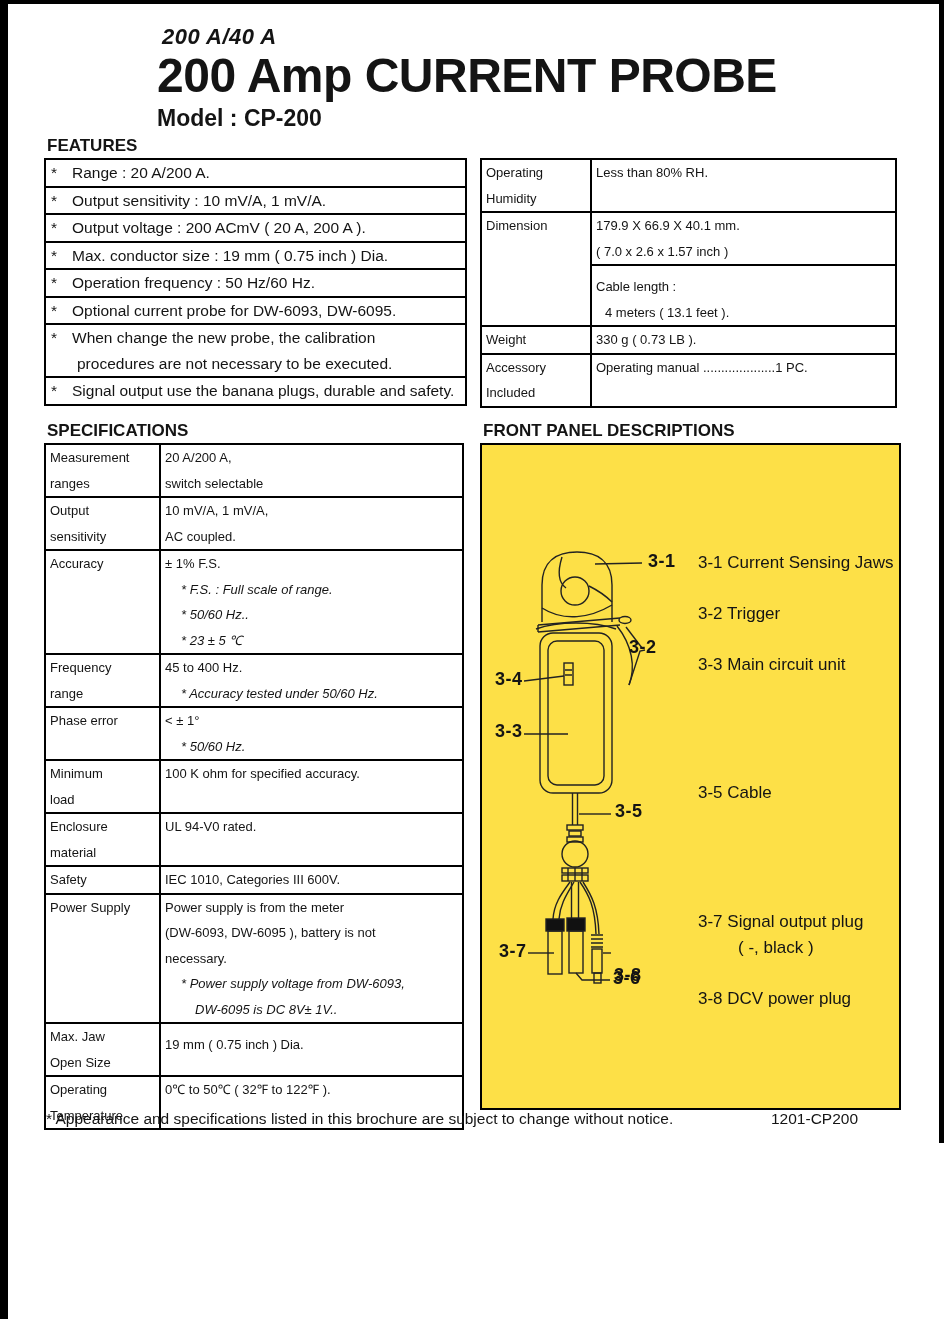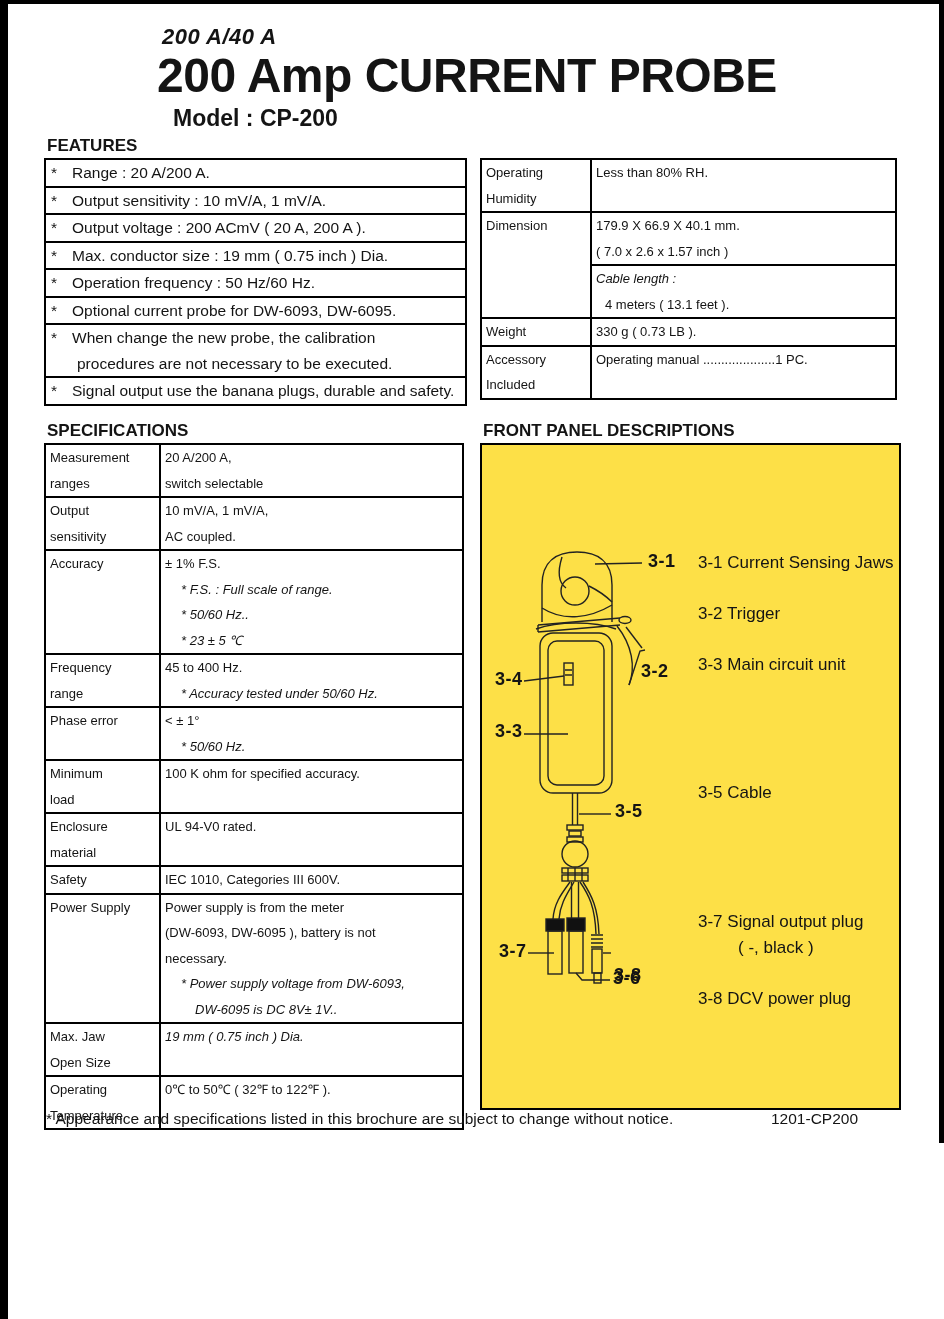--- a/index.html
+++ b/index.html
@@ -6,21 +6,21 @@
   .page{position:relative;width:944px;height:1319px;background:#fff;overflow:hidden;
         font-family:"Liberation Sans",sans-serif;color:#141414;}
   .bar{position:absolute;background:#000;}
   .bar-top{left:0;top:0;width:944px;height:4px;}
   .bar-left{left:0;top:0;width:8px;height:1319px;}
   .bar-right{left:939px;top:0;width:5px;height:1143px;}
 
   
   .hdr-sub{position:absolute;left:162px;top:24px;font-size:22px;font-weight:bold;font-style:italic;letter-spacing:.5px;}
   .hdr-title{position:absolute;left:157px;top:48px;font-size:48px;font-weight:bold;letter-spacing:-.5px;white-space:nowrap;}
-  .hdr-model{position:absolute;left:173px;top:105px;font-size:23px;font-weight:bold;}
+  .hdr-model{position:absolute;left:157px;top:105px;font-size:23px;font-weight:bold;}
 
   .sec-head{position:absolute;font-size:17px;font-weight:bold;}
   .features-head{left:47px;top:136px;}
   .specs-head{left:47px;top:421px;}
   .panel-head{left:483px;top:421px;}
 
   
   .features-table{position:absolute;left:44px;top:158px;width:419px;border:2px solid #000;background:#fff;}
   .f-row{border-bottom:2px solid #000;font-size:15.5px;line-height:25.5px;}
   .f-row:last-child{border-bottom:none;}
@@ -30,30 +30,30 @@
   .f-cont{padding-left:31px;line-height:25.5px;}
 
   
   table.grid{border-collapse:collapse;table-layout:fixed;background:#fff;}
   table.grid td{border:2px solid #000;vertical-align:top;padding:0 4px;font-size:13px;line-height:25.5px;}
   .info-table{position:absolute;left:480px;top:158px;width:417px;}
   .info-table td.lbl{width:100px;}
   .spec-table{position:absolute;left:44px;top:443px;width:420px;}
   .spec-table td.lbl{width:105px;}
   .cell-line{white-space:nowrap;}
-  .italic{font-style:italic;}
+  .italic{margin-top:8px;}
   .note{font-style:italic;padding-left:16px;}
   .note2{font-style:italic;padding-left:30px;}
   .indent{padding-left:9px;}
 
   
   .panel-box{position:absolute;left:480px;top:443px;width:417px;height:663px;border:2px solid #000;background:#fde047;}
   .panel-svg{position:absolute;left:0;top:0;}
   .co{position:absolute;font-size:18px;font-weight:bold;letter-spacing:.5px;}
-  .co1{left:166px;top:106px;} .co2{left:159px;top:192px;margin-top:24px;}
+  .co1{left:166px;top:106px;} .co2{left:147px;top:192px;}
   .co3{left:13px;top:276px;}  .co4{left:13px;top:224px;}
   .co5{left:133px;top:356px;} .co6{left:131px;top:523px;}
   .co7{left:17px;top:496px;}  .co8{left:132px;top:496px;margin-top:24px;}
   .pd-item{position:absolute;left:208px;font-size:17px;line-height:26px;white-space:nowrap;margin-left:8px;}
   .pd-0{top:105px;} .pd-1{top:156px;} .pd-2{top:207px;} .pd-3{top:258px;}
   .pd-4{top:335px;} .pd-5{top:387px;} .pd-6{top:464px;} .pd-7{top:541px;}
   .pd-sub{padding-left:40px;}
 
   
   .foot-note{position:absolute;left:46px;top:1110px;font-size:15.5px;}

